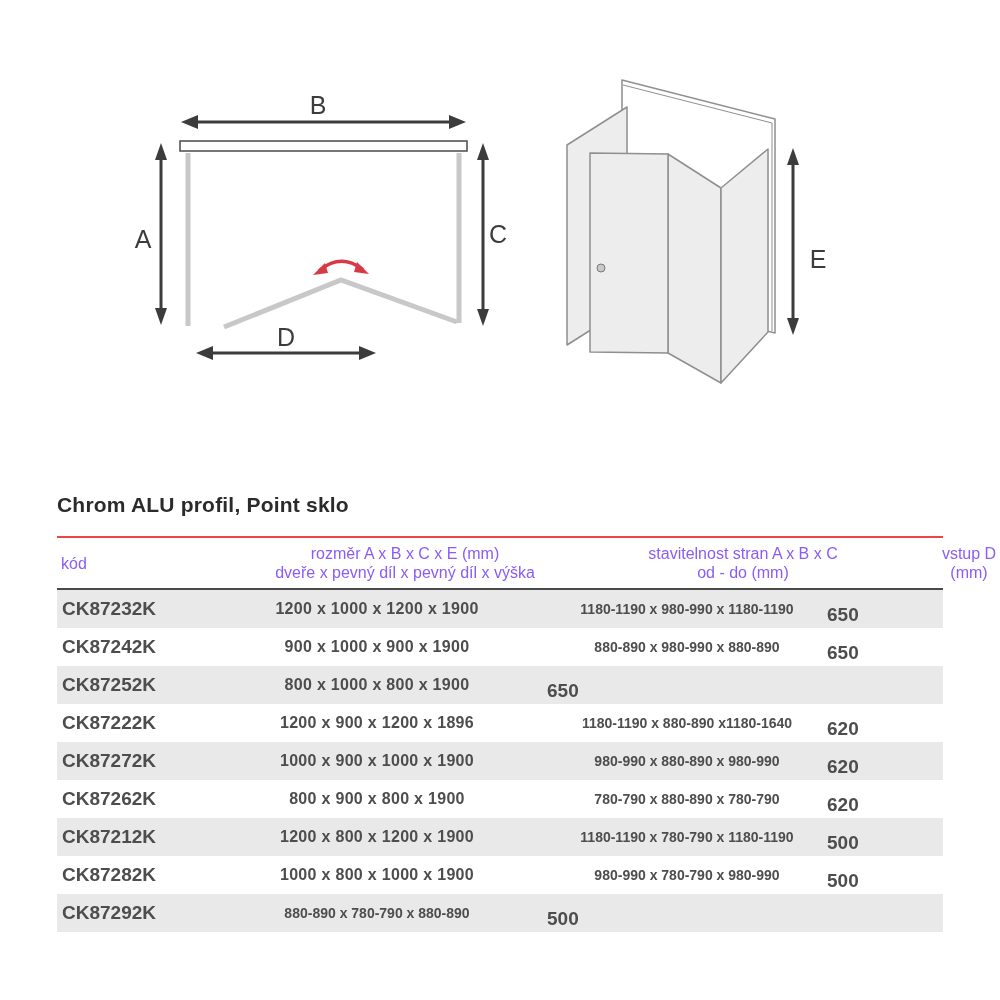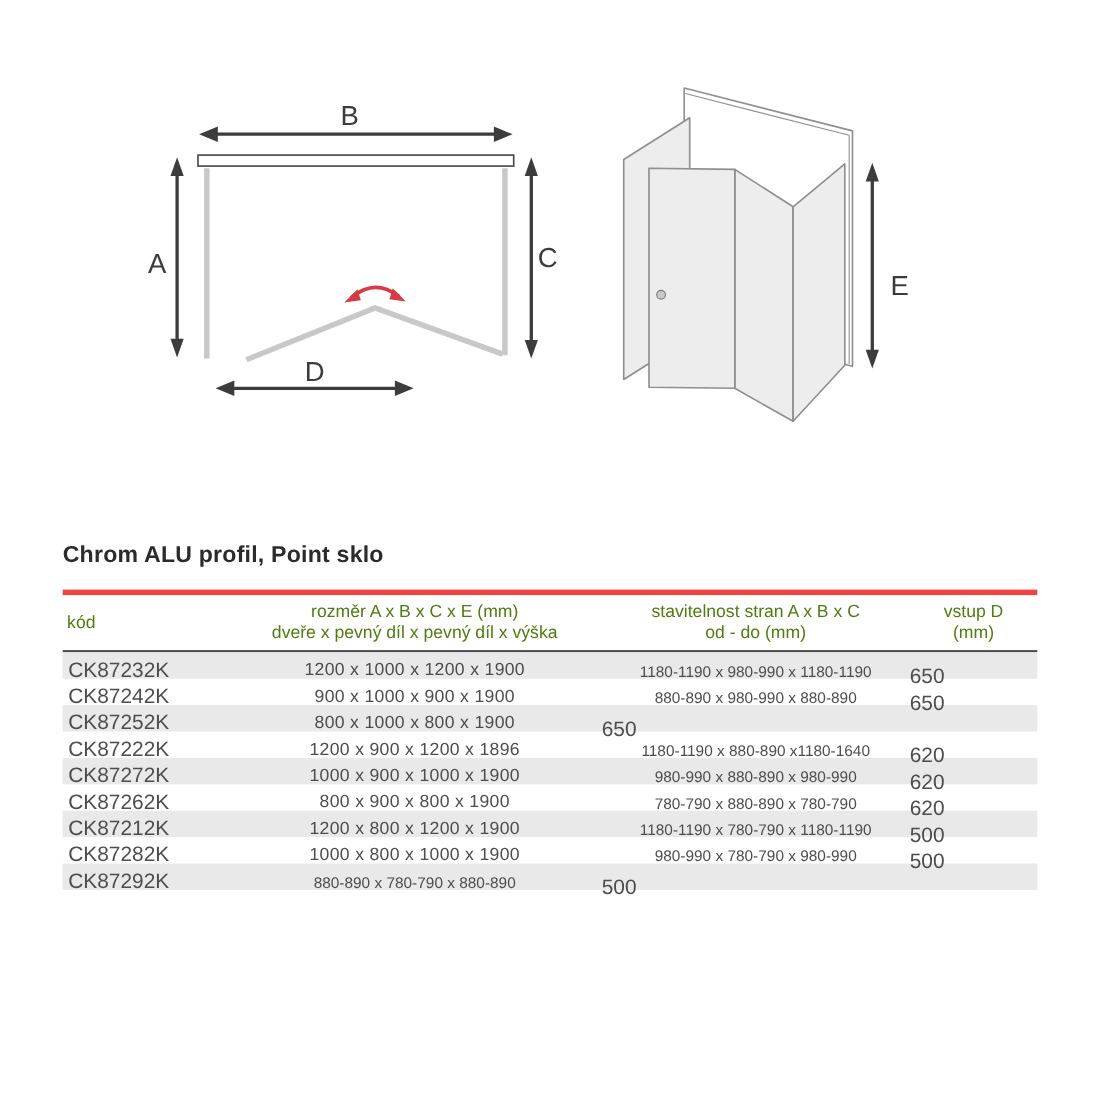--- a/index.html
+++ b/index.html
@@ -32,31 +32,31 @@
   .page-title {
     position:absolute; left:57px; top:493px;
     font-size:21px; font-weight:bold; color: var(--text-dark,#2b2b2b);
     letter-spacing:0.2px;
   }
 
   
   .spec-table { position:absolute; left:57px; top:536px; width:886px; }
   .thead {
     display:grid; grid-template-columns:150px 340px 280px 116px;
-    border-top:5px solid #ef4444; border-bottom:2px solid #4a4a4a;
+    border-top:2px solid #ef4444; border-bottom:2px solid #4a4a4a;
     height:50px; align-items:center;
-    color:#4d7c0f; font-size:16px; line-height:19px;
+    color:#8b5cf6; font-size:16px; line-height:19px;gap:28px;
   }
   .th { text-align:center; }
   .th-kod { text-align:left; padding-left:4px; }
   .hl { display:block; }
   .tbody { width:100%; }
   .trow {
     display:grid; grid-template-columns:150px 340px 280px 116px;
-    height:24px; align-items:center;
+    height:38px; align-items:center;font-weight:bold;
   }
   .trow:nth-child(odd) { background: var(--stripe,#e9e9e9); }
   .tcell { color: var(--text-body,#4d4d4d); white-space:nowrap; }
   .cell-kod  { font-size:19px; text-align:left; padding-left:5px; }
   .cell-rozmer { font-size:16px; text-align:center; letter-spacing:0.3px; }
   .cell-stavitelnost { font-size:14px; text-align:center; }
   .cell-vstup { font-size:19px; text-align:left;margin-top:12px; }
 </style>
 </head>
 <body>

